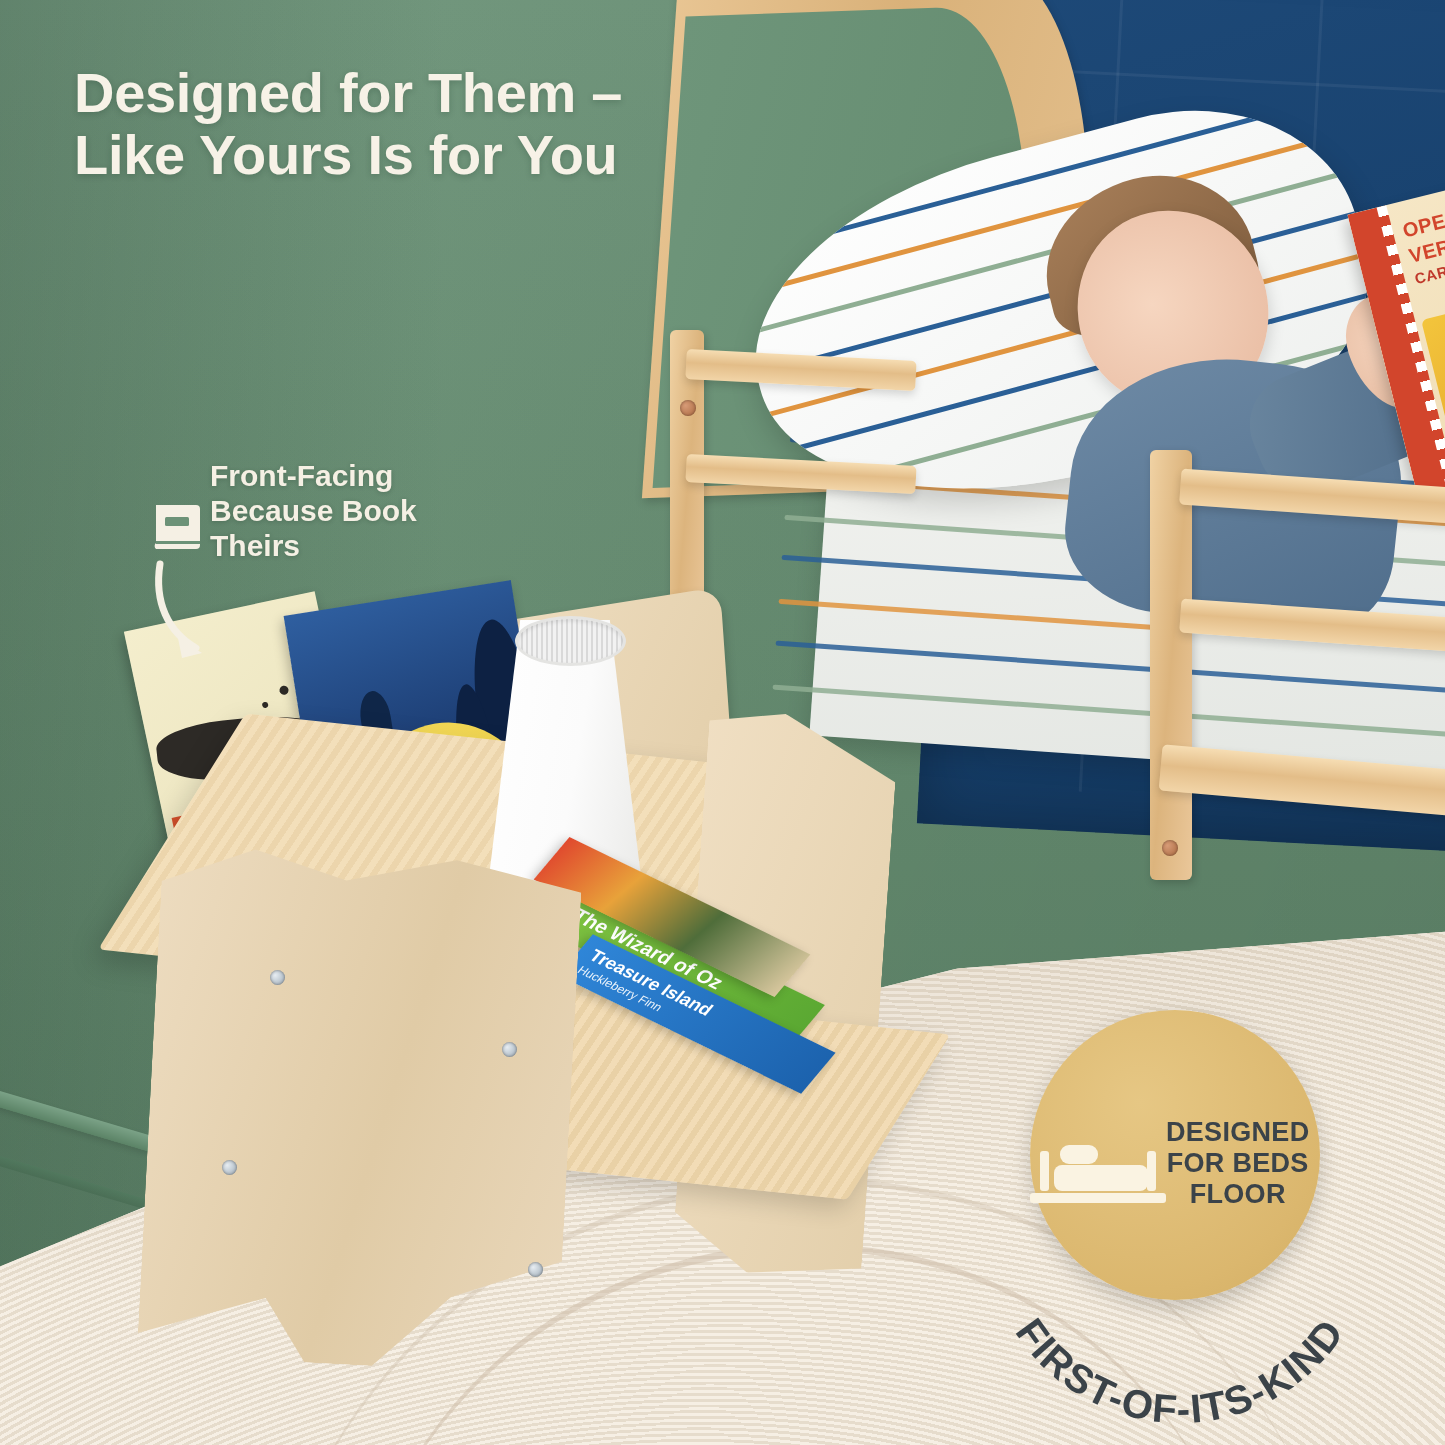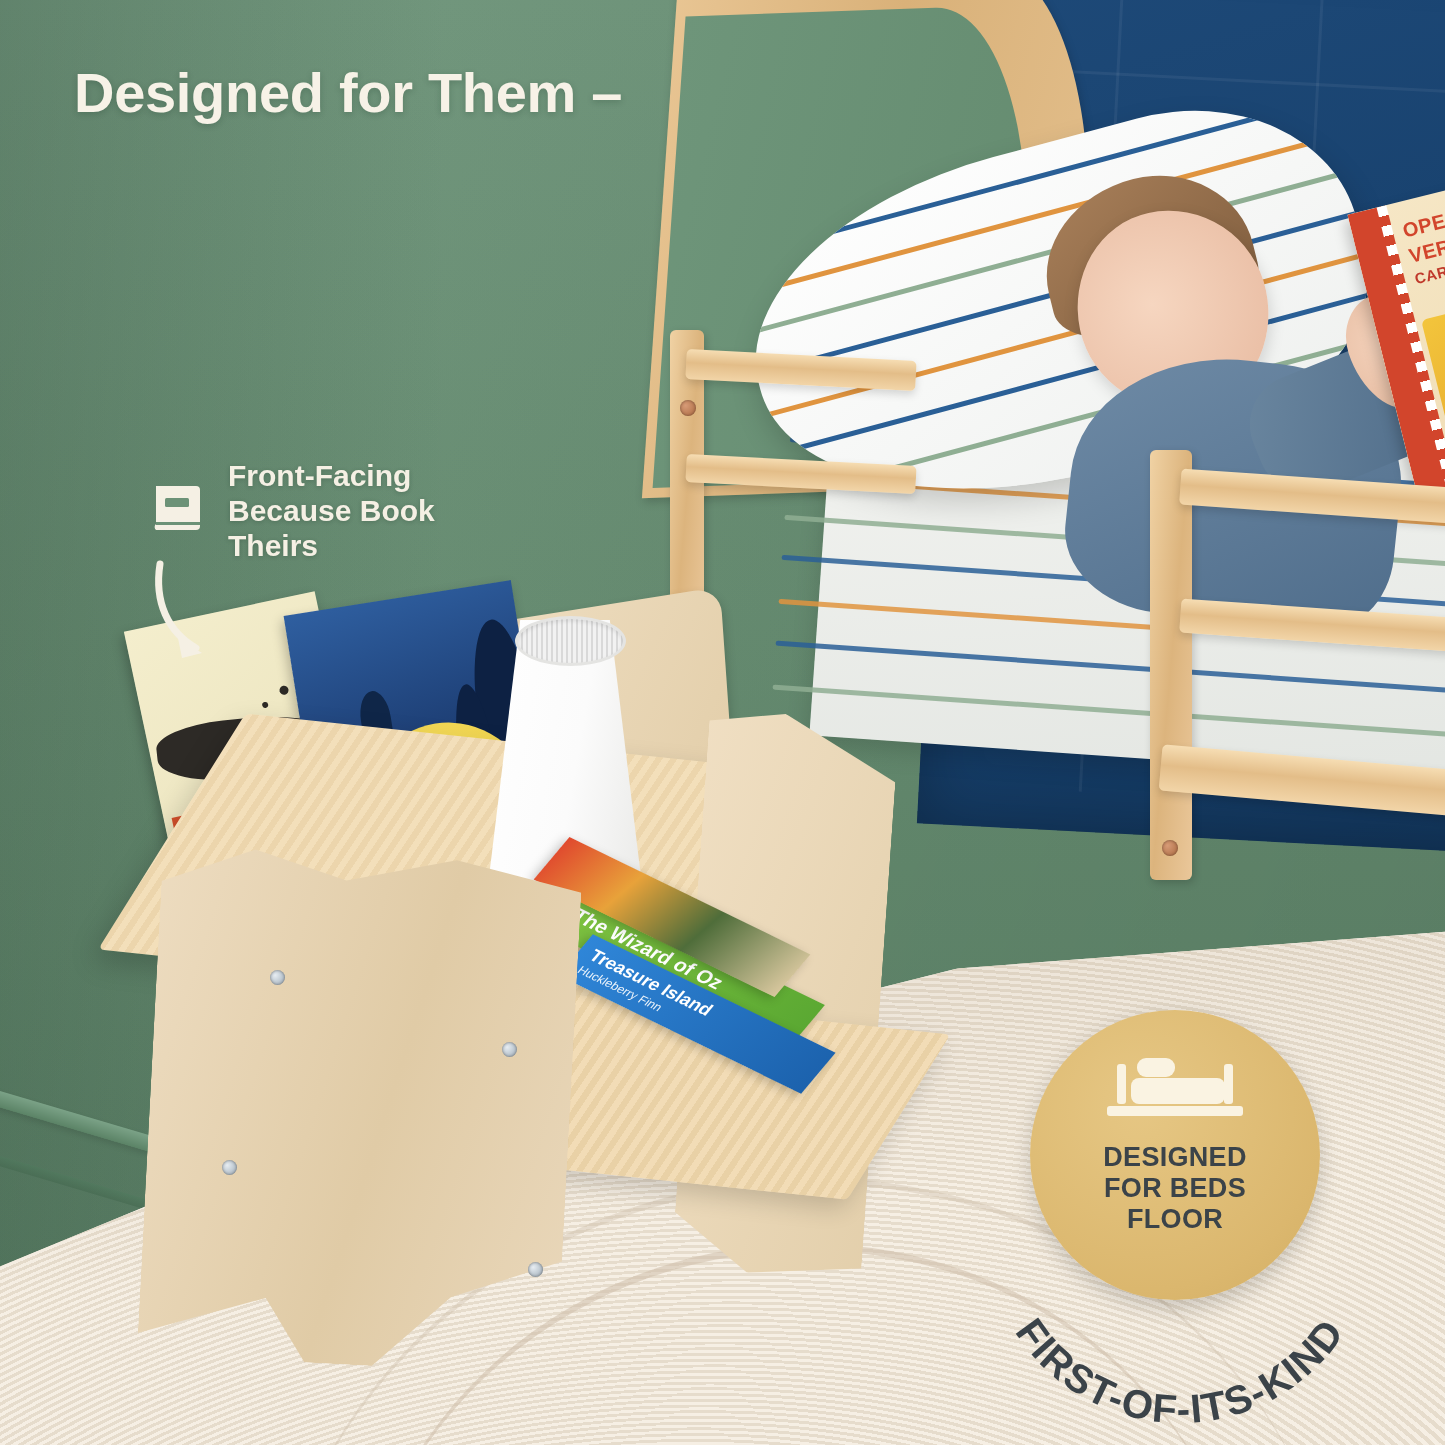--- a/index.html
+++ b/index.html
@@ -273,34 +273,34 @@
     letter-spacing:-.3px;text-shadow:0 2px 6px rgba(20,45,30,.22);
   }
   .subhead{
     position:absolute;left:78px;top:228px;width:640px;
     color:#3a4248;font-weight:700;font-size:37px;line-height:45px;
     letter-spacing:-.2px;
   }
 
   
   .callout{position:absolute;left:148px;top:458px;width:420px;}
-  .callout-row{display:flex;align-items:center;gap:18px;}
+  .callout-row{display:flex;align-items:flex-end;}
   .callout-text{
     color:#f5f0e4;font-weight:700;font-size:30px;line-height:35px;
     text-shadow:0 1px 4px rgba(20,45,30,.25);
   }
   .arrow-wrap{position:absolute;left:150px;top:556px;width:120px;height:110px;}
 
   
   .badge{
     position:absolute;left:1030px;top:1010px;width:290px;height:290px;
     border-radius:50%;
     background:radial-gradient(circle at 38% 32%,#e6c784,#dbb76e 70%,#d2ae64);
     box-shadow:0 8px 22px rgba(0,0,0,.18);
-    display:flex;flex-direction:column;align-items:center;
+    display:flex;flex-direction:row;align-items:center;
   }
   .badge-icon{margin-top:38px;}
   .badge-text{
     margin-top:16px;color:#3b4349;font-weight:700;
     font-size:27px;line-height:31px;text-align:center;letter-spacing:.3px;
   }
   .arc-wrap{position:absolute;left:965px;top:1018px;width:430px;height:430px;}
   .arc-wrap text{
     font-family:"Liberation Sans",sans-serif;font-weight:700;
     font-size:40px;fill:#3b4349;letter-spacing:1.5px;
@@ -430,20 +430,21 @@
 
     <div class="ns-sidepanel"></div>
     <div class="ns-screw" style="left:140px;top:380px;"></div>
     <div class="ns-screw" style="left:372px;top:452px;"></div>
     <div class="ns-screw" style="left:92px;top:570px;"></div>
     <div class="ns-screw" style="left:398px;top:672px;"></div>
   </div>
 
   <div class="headline">
     <div>Designed for Them –</div>
+    <div>Like Yours Is for You</div>
   </div>
 
 
   <div class="callout">
     <div class="callout-row">
       <span>
         <svg width="62" height="62" viewBox="0 0 62 62">
           <path d="M8 8 h40 a4 4 0 0 1 4 4 v36 a4 4 0 0 1 -4 4 h-40 z" fill="#f5f0e4"></path>
           <path d="M8 46 h40 v6 h-40 a4 4 0 0 1 0 -6 z" fill="#f5f0e4"></path>
           <rect x="8" y="44" width="44" height="3" fill="#6c9277"></rect>

